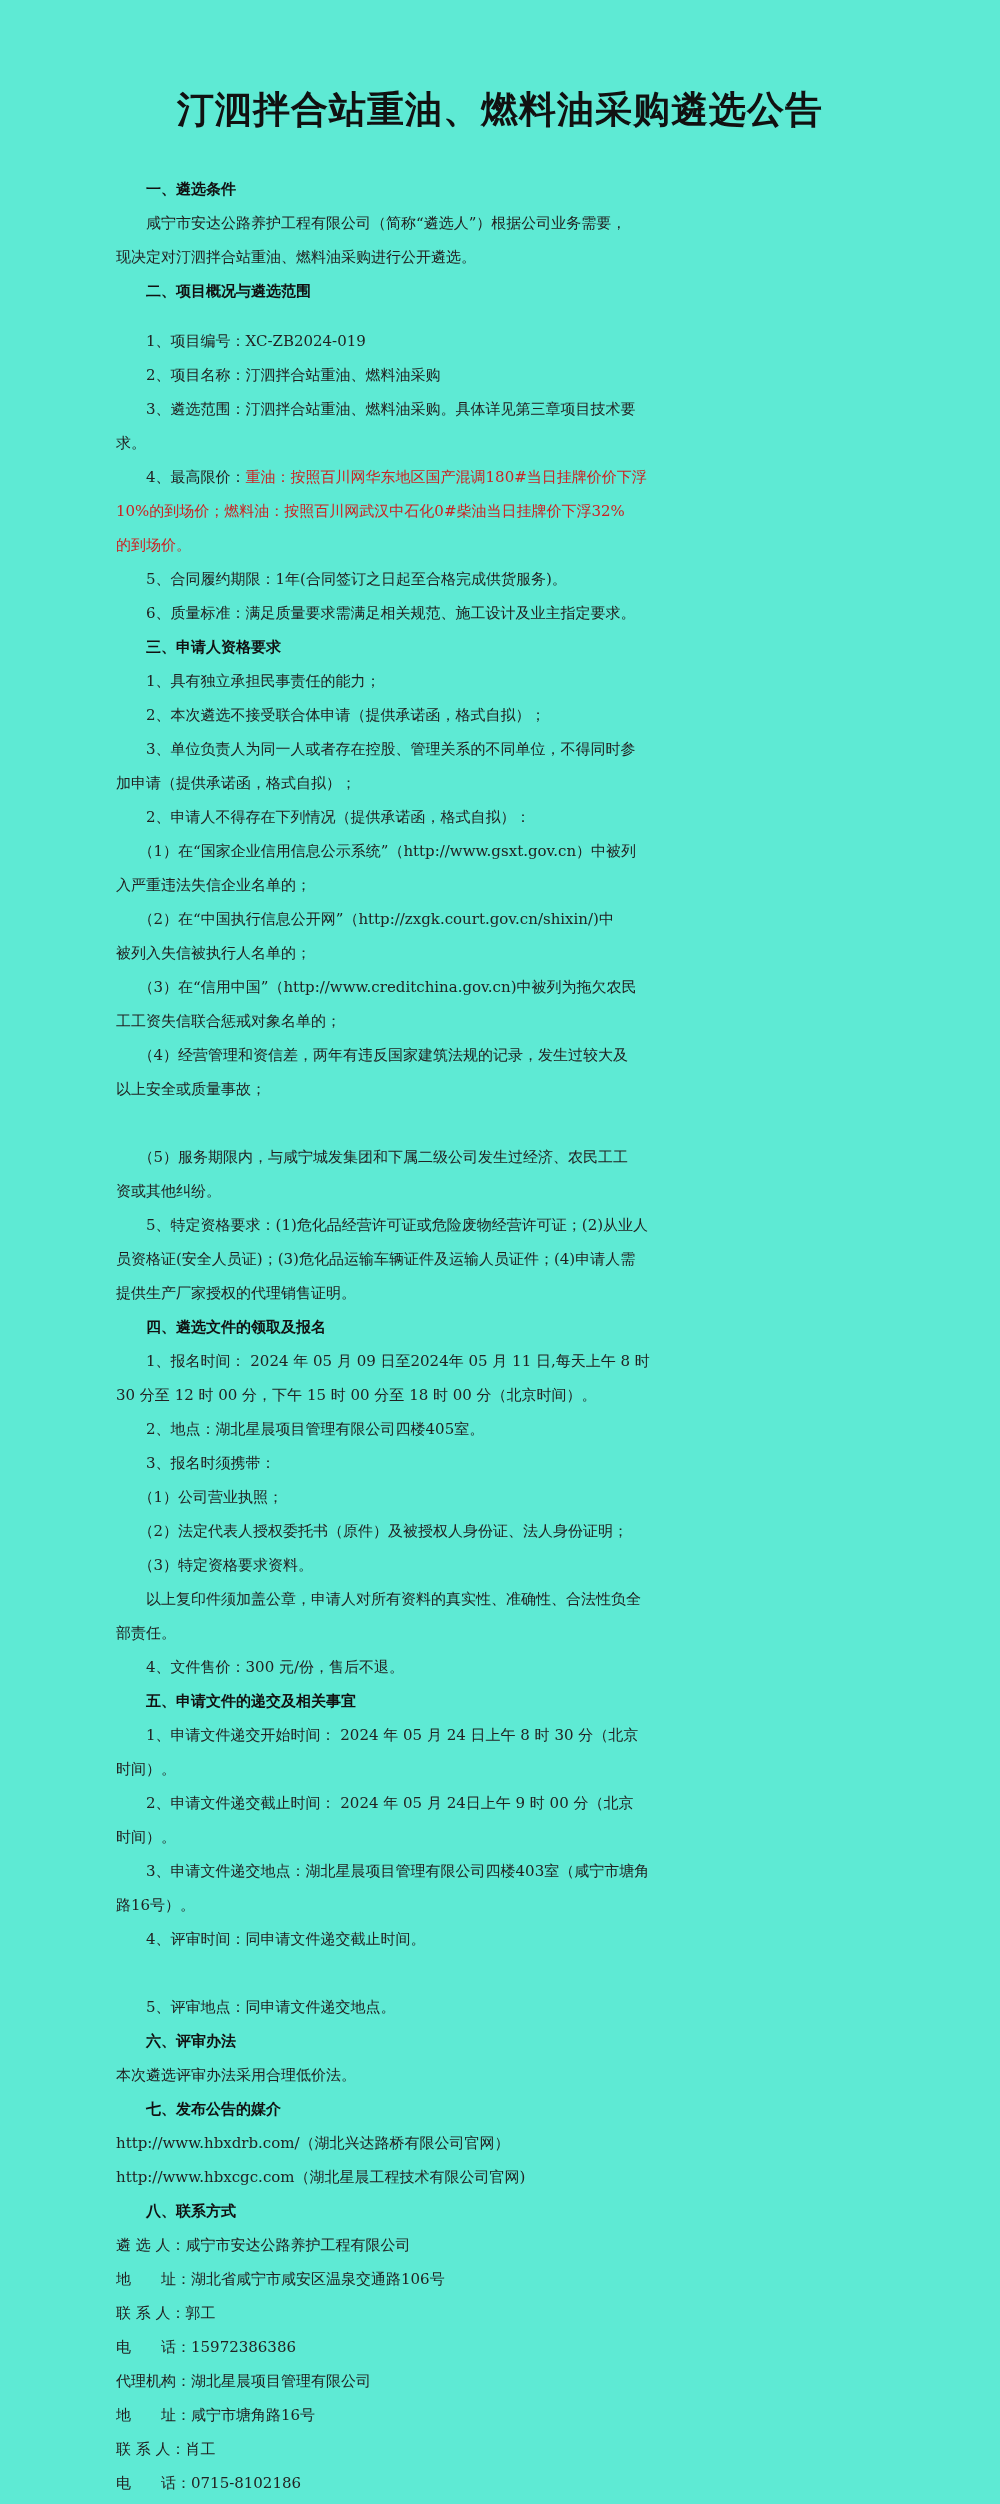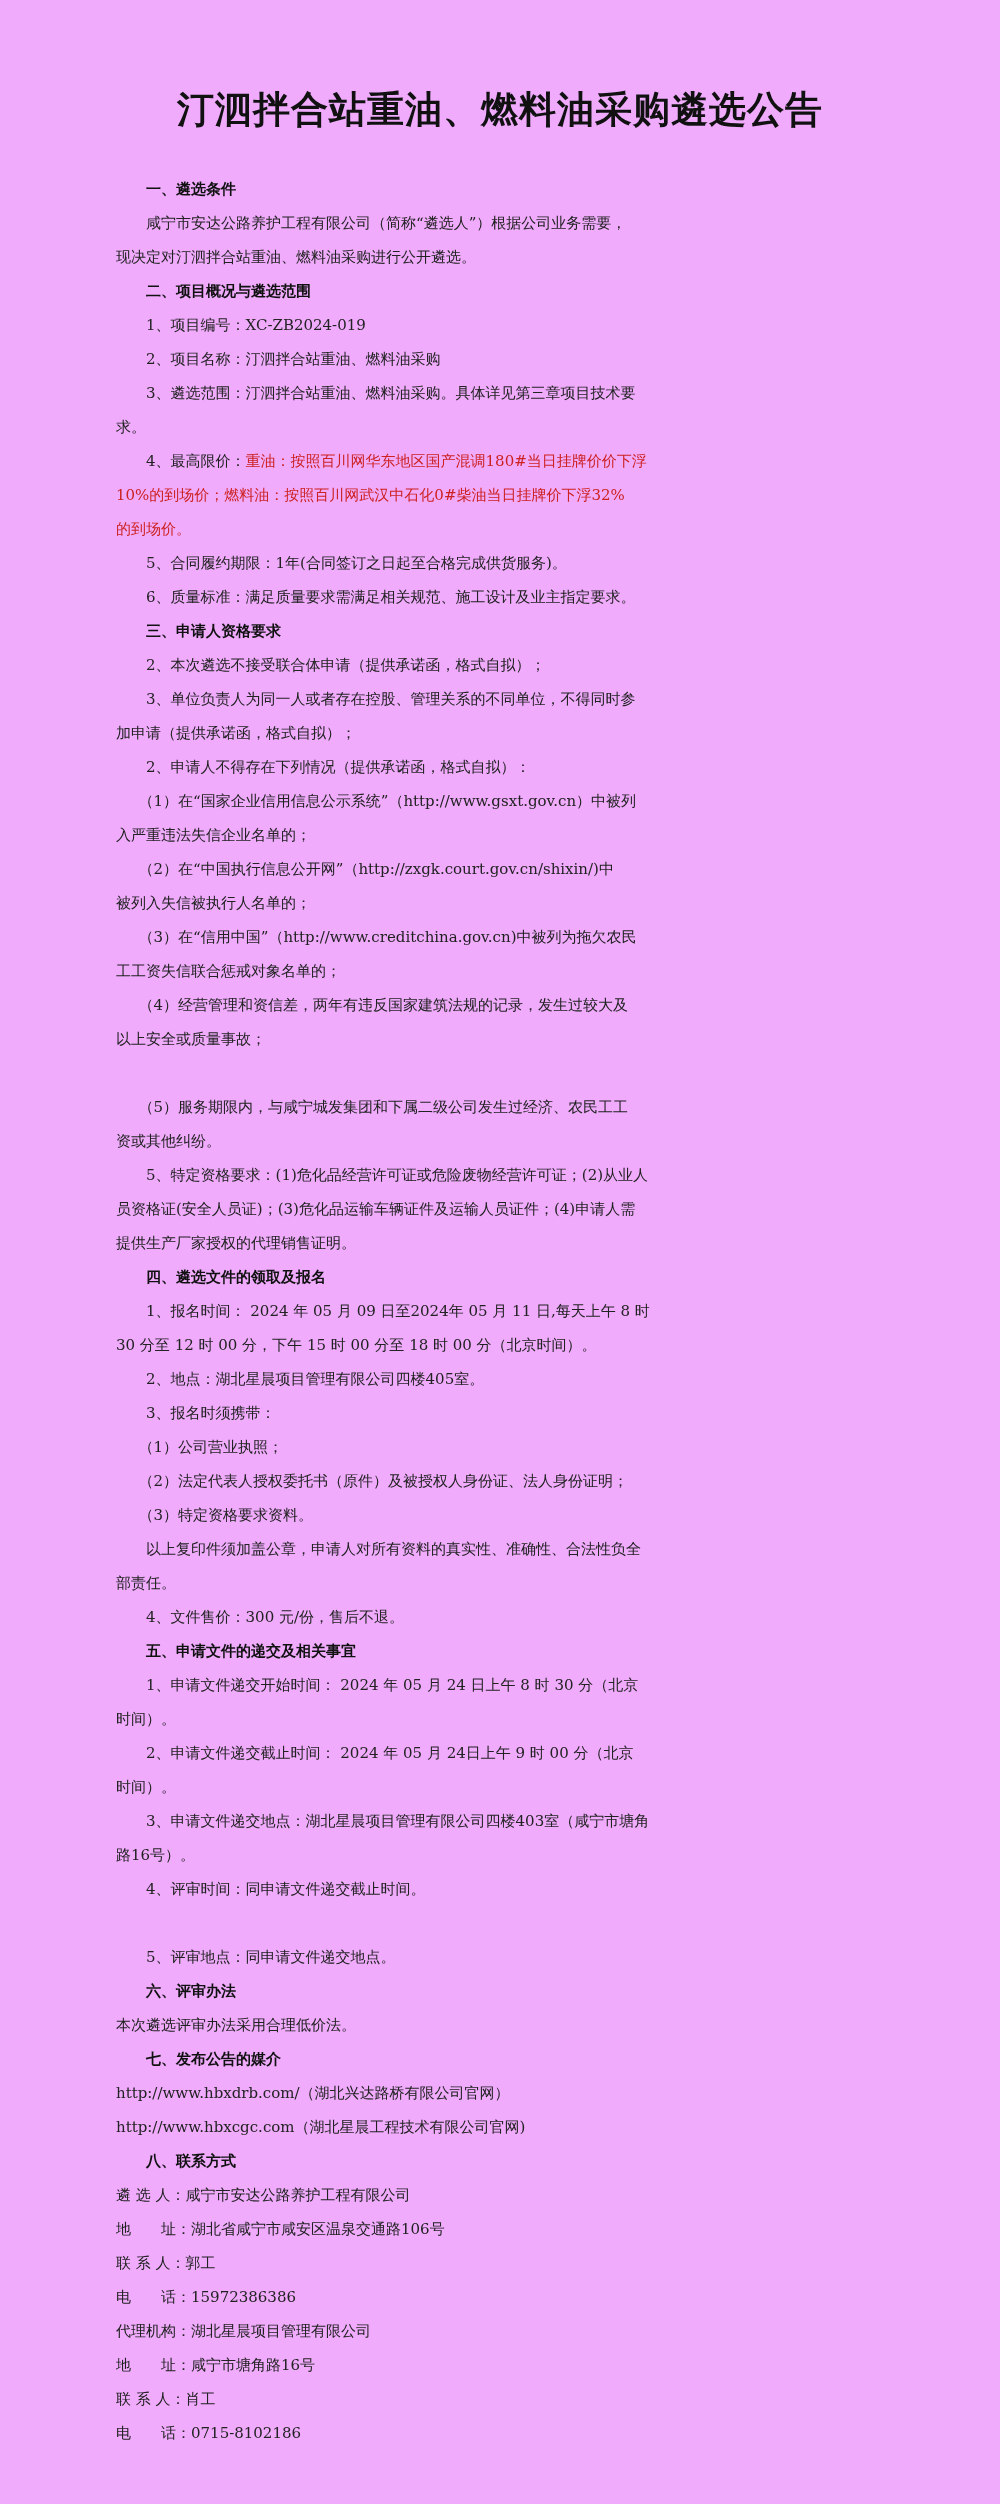--- a/index.html
+++ b/index.html
@@ -5,21 +5,21 @@
   html, body {
     margin: 0;
     padding: 0;
     background: #ffffff;
   }
   .page {
     position: relative;
     width: 1000px;
     height: 2504px;
     margin: 0 auto;
-    background: #f0abfc;
+    background: #5eead4;
     overflow: hidden;
     font-family: "DejaVu Serif", "Liberation Serif", serif;
     color: #222222;
   }
   .doc-title {
     margin: 0;
     padding-top: 88px;
     text-align: center;
     font-family: "DejaVu Sans", "Liberation Sans", sans-serif;
     font-weight: 700;
@@ -52,30 +52,31 @@
 </head>
 <body>
 
 <div class="page">
   <h1 class="doc-title">汀泗拌合站重油、燃料油采购遴选公告</h1>
   <div class="doc-body">
       <div class="line h" style="padding-left: 2em;"><span>一、遴选条件</span></div>
       <div class="line b" style="padding-left: 2em;"><span class="u">咸宁市安达公路养护工程有限公司（简称“遴选人”）</span><span>根据公司业务需要，</span></div>
       <div class="line b"><span>现决定对</span><span class="u">汀泗拌合站重油、燃料油采购</span><span>进行</span><span class="u">公开</span><span>遴选。</span></div>
       <div class="line h" style="padding-left: 2em;"><span>二、项目概况与遴选范围</span></div>
-      <div class="line b" style="padding-left: 2em;"><span>1、项目编号：XC-ZB2024-019</span></div>
+      <div class="line b" style="padding-left: 2em; margin-top: 16px;"><span>1、项目编号：XC-ZB2024-019</span></div>
       <div class="line b" style="padding-left: 2em;"><span>2、项目名称：汀泗拌合站重油、燃料油采购</span></div>
       <div class="line b" style="padding-left: 2em;"><span>3、遴选范围：汀泗拌合站重油、燃料油采购。具体详见第三章项目技术要</span></div>
       <div class="line b"><span>求。</span></div>
       <div class="line b" style="padding-left: 2em;"><span>4、最高限价：</span><span class="r">重油：按照百川网华东地区国产混调180#当日挂牌价价下浮</span></div>
       <div class="line b"><span class="r">10%的到场价；燃料油：按照百川网武汉中石化0#柴油当日挂牌价下浮32%</span></div>
       <div class="line b"><span class="r">的到场价。</span></div>
       <div class="line b" style="padding-left: 2em;"><span>5、合同履约期限：1年(合同签订之日起至合格完成供货服务)。</span></div>
       <div class="line b" style="padding-left: 2em;"><span>6、质量标准：满足质量要求需满足相关规范、施工设计及业主指定要求。</span></div>
       <div class="line h" style="padding-left: 2em;"><span>三、申请人资格要求</span></div>
+      <div class="line b" style="padding-left: 2em;"><span>1、具有独立承担民事责任的能力；</span></div>
       <div class="line b" style="padding-left: 2em;"><span>2、本次遴选不接受联合体申请（提供承诺函，格式自拟）；</span></div>
       <div class="line b" style="padding-left: 2em;"><span>3、单位负责人为同一人或者存在控股、管理关系的不同单位，不得同时参</span></div>
       <div class="line b"><span>加申请（提供承诺函，格式自拟）；</span></div>
       <div class="line b" style="padding-left: 2em;"><span>2、申请人不得存在下列情况（提供承诺函，格式自拟）：</span></div>
       <div class="line b" style="padding-left: 1.5em;"><span>（1）在“国家企业信用信息公示系统”（http://www.gsxt.gov.cn）中被列</span></div>
       <div class="line b"><span>入严重违法失信企业名单的；</span></div>
       <div class="line b" style="padding-left: 1.5em;"><span>（2）在“中国执行信息公开网”（http://zxgk.court.gov.cn/shixin/)中</span></div>
       <div class="line b"><span>被列入失信被执行人名单的；</span></div>
       <div class="line b" style="padding-left: 1.5em;"><span>（3）在“信用中国”（http://www.creditchina.gov.cn)中被列为拖欠农民</span></div>
       <div class="line b"><span>工工资失信联合惩戒对象名单的；</span></div>

